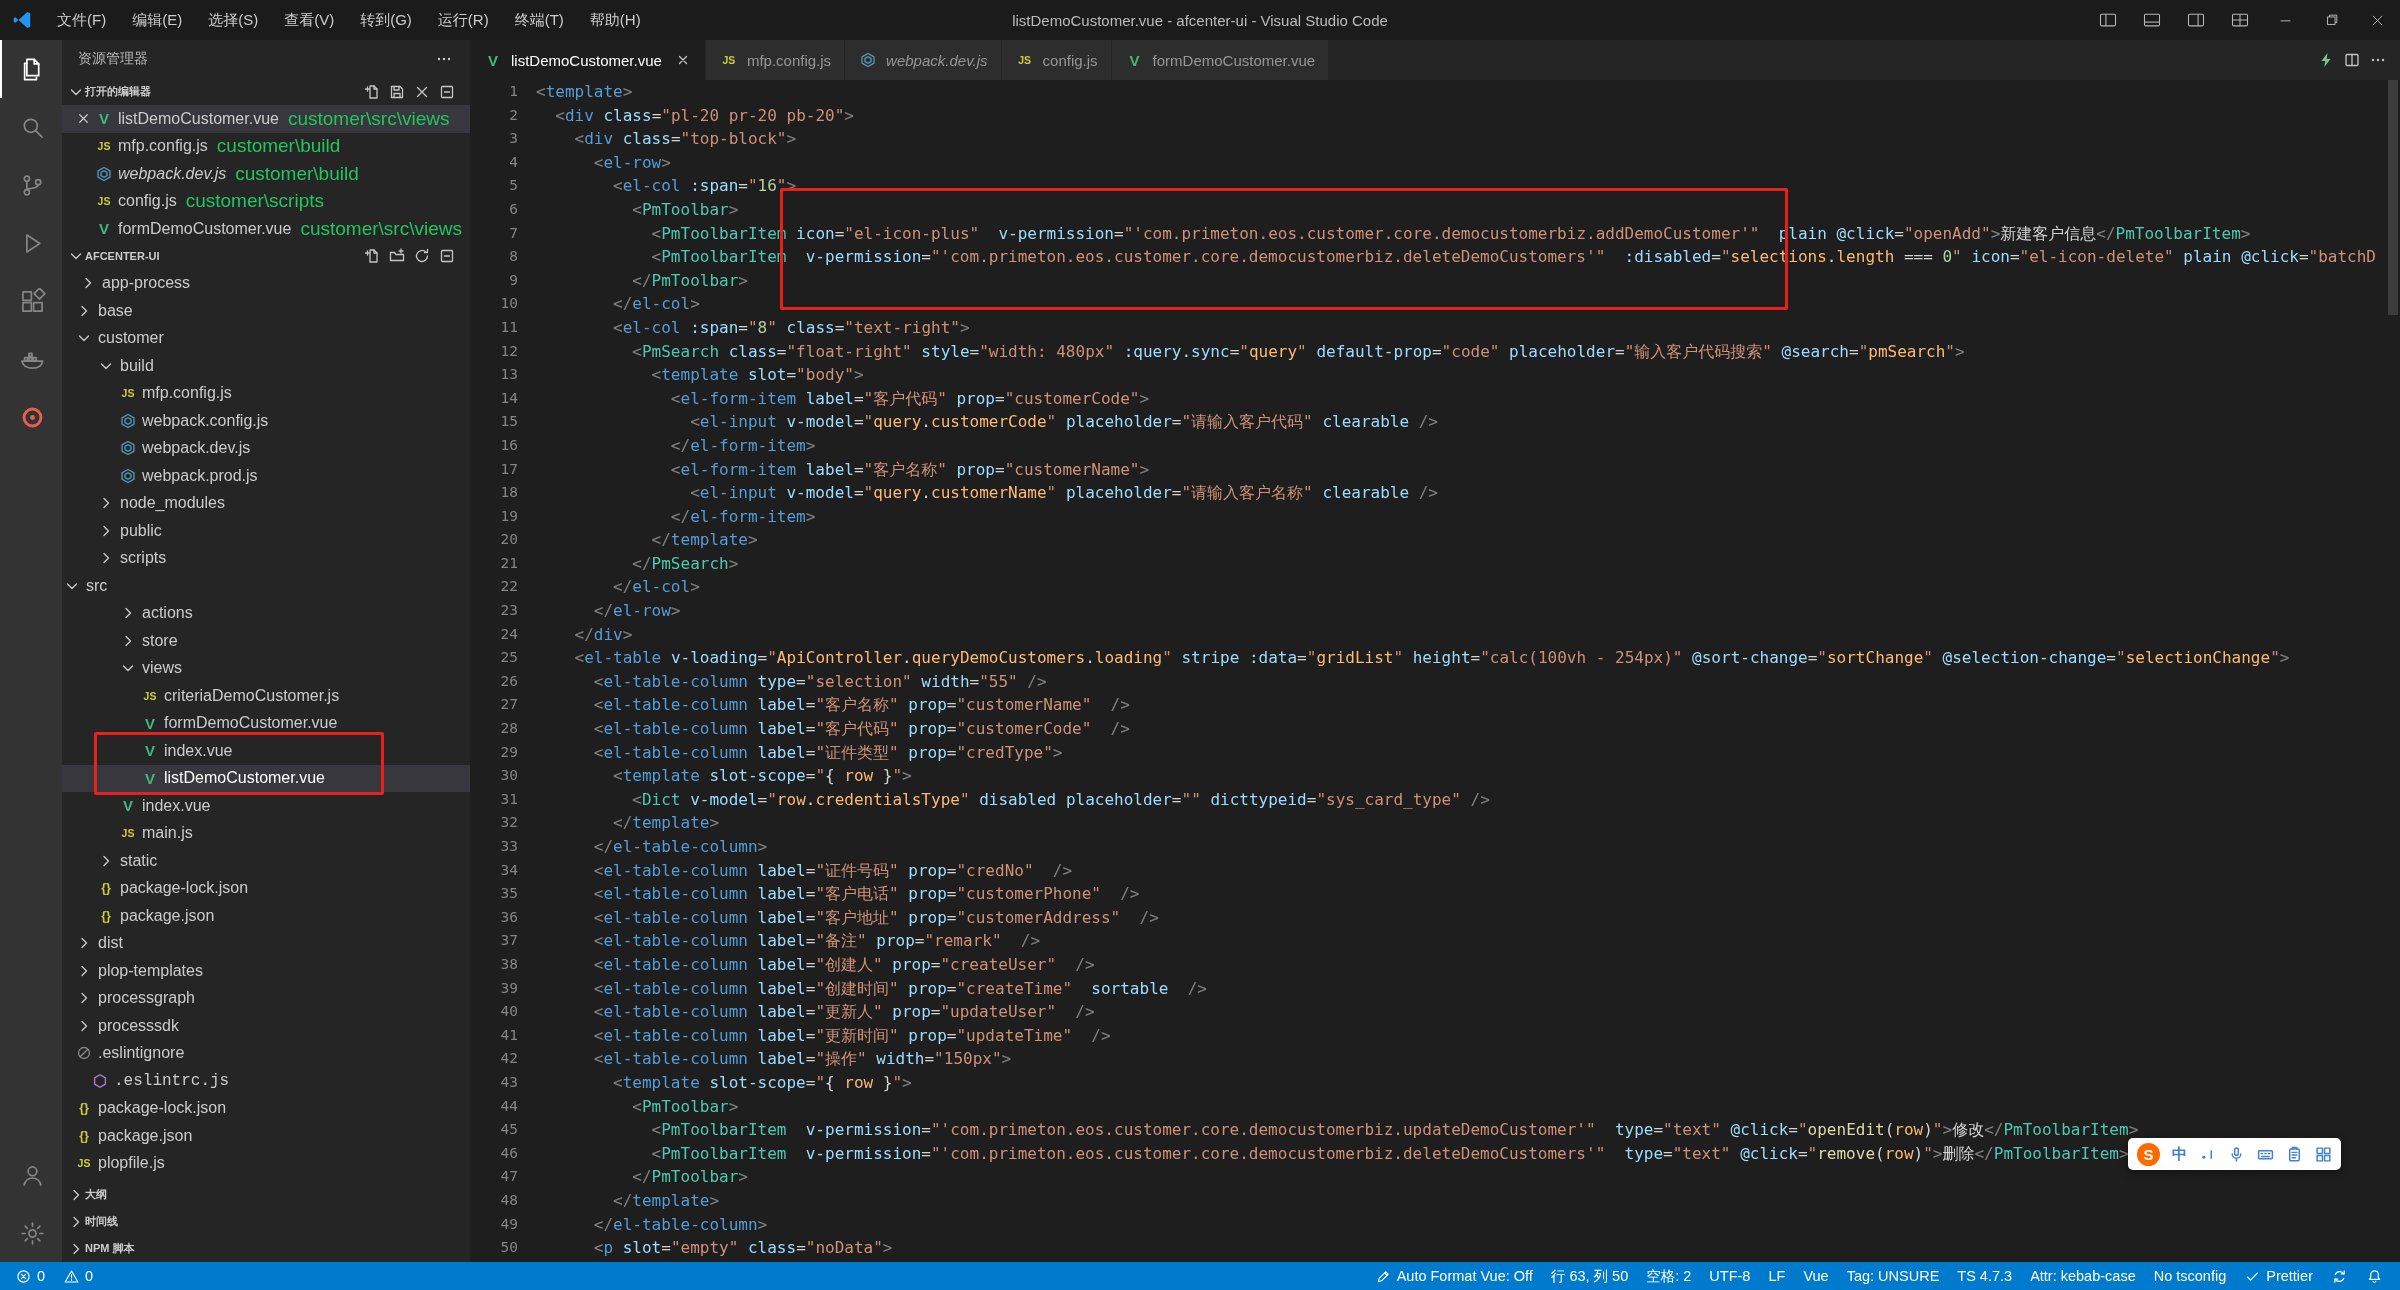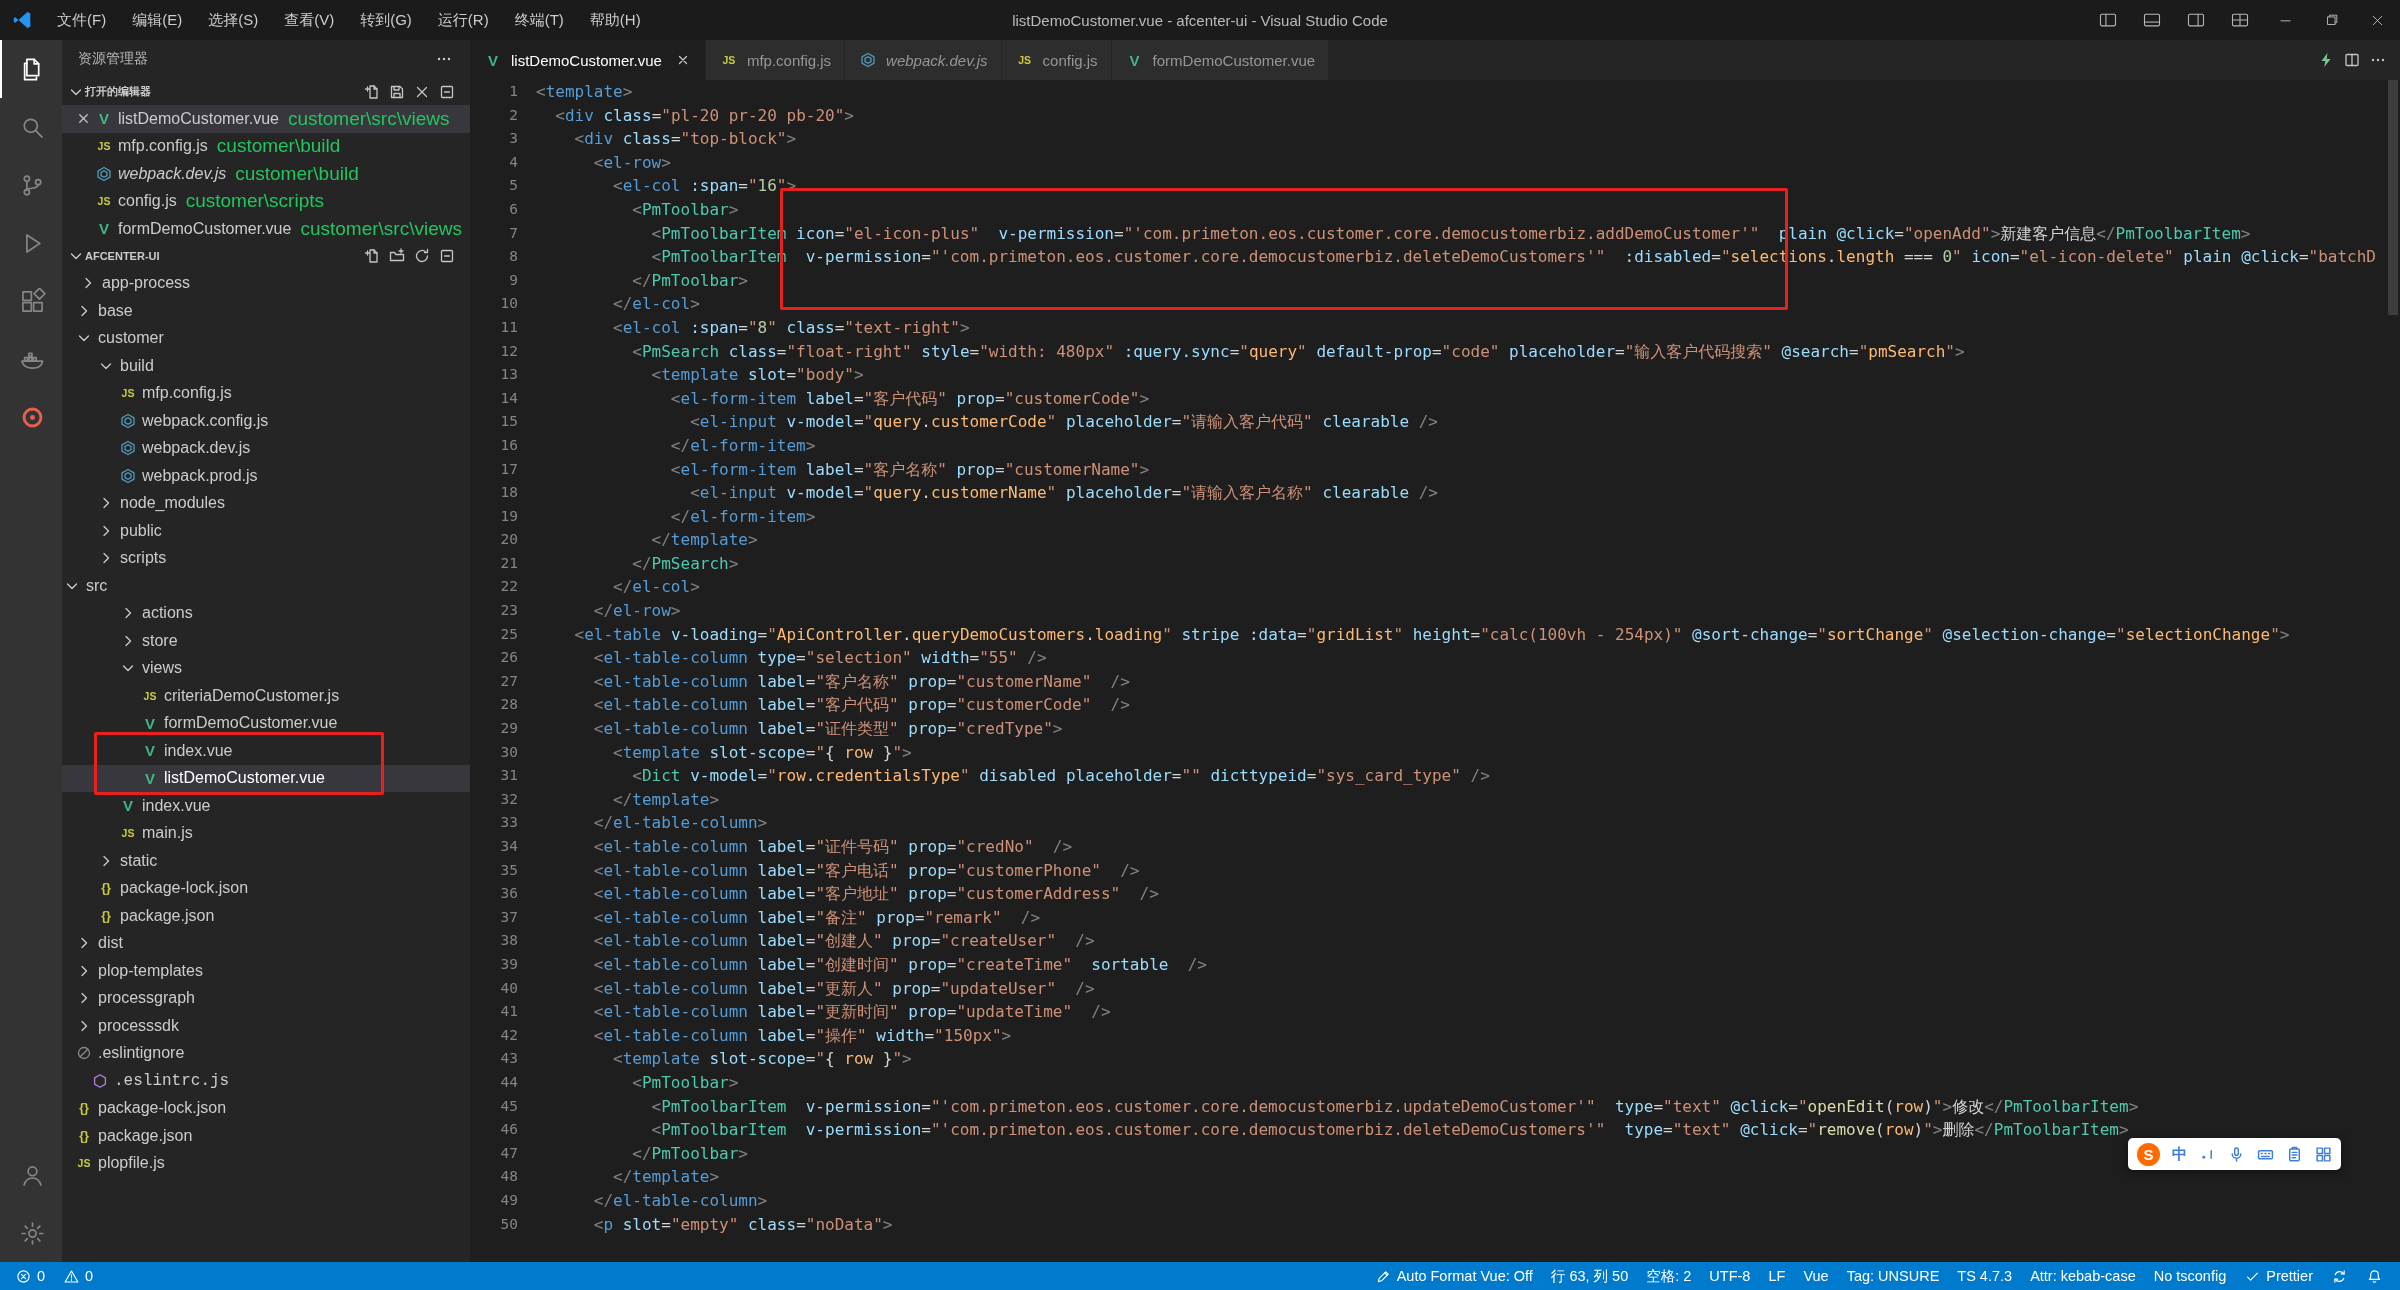--- a/index.html
+++ b/index.html
@@ -577,20 +577,46 @@
         <span class="ficon">
           <span class="ti" style="color:#cbcb41;font-size:12.5px">{}</span>
         </span>
         <span class="lbl">package.json</span>
       </div>
       <div class="tree-row" style="padding-left: 12px;">
         <span class="ficon">
           <span class="ti" style="color:#cbcb41;font-size:10.5px">JS</span>
         </span>
         <span class="lbl">plopfile.js</span>
+      </div>
+    </div>
+  <div class="bottom-sections" id="bottom-sections">
+      <div class="section-header">
+        <span class="ficon">
+          <svg viewBox="0 0 16 16">
+            <path d="M6 3.5L10.5 8 6 12.5"></path>
+          </svg>
+        </span>
+        <span>大纲</span>
+      </div>
+      <div class="section-header">
+        <span class="ficon">
+          <svg viewBox="0 0 16 16">
+            <path d="M6 3.5L10.5 8 6 12.5"></path>
+          </svg>
+        </span>
+        <span>时间线</span>
+      </div>
+      <div class="section-header">
+        <span class="ficon">
+          <svg viewBox="0 0 16 16">
+            <path d="M6 3.5L10.5 8 6 12.5"></path>
+          </svg>
+        </span>
+        <span>NPM 脚本</span>
       </div>
     </div>
 </div>
 
 <div id="tabbar">
     <div class="tab active">
       <span class="ficon">
         <span class="ti" style="color:#41b883;font-size:15px">V</span>
       </span>
       <span class="tab-label">listDemoCustomer.vue</span>
@@ -667,20 +693,21 @@
       <div class="code-line"><span class="ln">14</span><span class="ct"><span class="tk-x">              </span><span class="tk-p">&lt;</span><span class="tk-t">el-form-item</span><span class="tk-x"> </span><span class="tk-a">label</span><span class="tk-o">=</span><span class="tk-s">"客户代码"</span><span class="tk-x"> </span><span class="tk-a">prop</span><span class="tk-o">=</span><span class="tk-s">"customerCode"</span><span class="tk-p">&gt;</span></span></div>
       <div class="code-line"><span class="ln">15</span><span class="ct"><span class="tk-x">                </span><span class="tk-p">&lt;</span><span class="tk-t">el-input</span><span class="tk-x"> </span><span class="tk-a">v-model</span><span class="tk-o">=</span><span class="tk-s">"</span><span class="tk-v">query</span><span class="tk-o">.</span><span class="tk-v">customerCode</span><span class="tk-s">"</span><span class="tk-x"> </span><span class="tk-a">placeholder</span><span class="tk-o">=</span><span class="tk-s">"请输入客户代码"</span><span class="tk-x"> </span><span class="tk-a">clearable</span><span class="tk-x"> </span><span class="tk-p">/&gt;</span></span></div>
       <div class="code-line"><span class="ln">16</span><span class="ct"><span class="tk-x">              </span><span class="tk-p">&lt;/</span><span class="tk-t">el-form-item</span><span class="tk-p">&gt;</span></span></div>
       <div class="code-line"><span class="ln">17</span><span class="ct"><span class="tk-x">              </span><span class="tk-p">&lt;</span><span class="tk-t">el-form-item</span><span class="tk-x"> </span><span class="tk-a">label</span><span class="tk-o">=</span><span class="tk-s">"客户名称"</span><span class="tk-x"> </span><span class="tk-a">prop</span><span class="tk-o">=</span><span class="tk-s">"customerName"</span><span class="tk-p">&gt;</span></span></div>
       <div class="code-line"><span class="ln">18</span><span class="ct"><span class="tk-x">                </span><span class="tk-p">&lt;</span><span class="tk-t">el-input</span><span class="tk-x"> </span><span class="tk-a">v-model</span><span class="tk-o">=</span><span class="tk-s">"</span><span class="tk-v">query</span><span class="tk-o">.</span><span class="tk-v">customerName</span><span class="tk-s">"</span><span class="tk-x"> </span><span class="tk-a">placeholder</span><span class="tk-o">=</span><span class="tk-s">"请输入客户名称"</span><span class="tk-x"> </span><span class="tk-a">clearable</span><span class="tk-x"> </span><span class="tk-p">/&gt;</span></span></div>
       <div class="code-line"><span class="ln">19</span><span class="ct"><span class="tk-x">              </span><span class="tk-p">&lt;/</span><span class="tk-t">el-form-item</span><span class="tk-p">&gt;</span></span></div>
       <div class="code-line"><span class="ln">20</span><span class="ct"><span class="tk-x">            </span><span class="tk-p">&lt;/</span><span class="tk-t">template</span><span class="tk-p">&gt;</span></span></div>
       <div class="code-line"><span class="ln">21</span><span class="ct"><span class="tk-x">          </span><span class="tk-p">&lt;/</span><span class="tk-c">PmSearch</span><span class="tk-p">&gt;</span></span></div>
       <div class="code-line"><span class="ln">22</span><span class="ct"><span class="tk-x">        </span><span class="tk-p">&lt;/</span><span class="tk-t">el-col</span><span class="tk-p">&gt;</span></span></div>
       <div class="code-line"><span class="ln">23</span><span class="ct"><span class="tk-x">      </span><span class="tk-p">&lt;/</span><span class="tk-t">el-row</span><span class="tk-p">&gt;</span></span></div>
+      <div class="code-line"><span class="ln">24</span><span class="ct"><span class="tk-x">    </span><span class="tk-p">&lt;/</span><span class="tk-t">div</span><span class="tk-p">&gt;</span></span></div>
       <div class="code-line"><span class="ln">25</span><span class="ct"><span class="tk-x">    </span><span class="tk-p">&lt;</span><span class="tk-t">el-table</span><span class="tk-x"> </span><span class="tk-a">v-loading</span><span class="tk-o">=</span><span class="tk-s">"</span><span class="tk-v">ApiController</span><span class="tk-o">.</span><span class="tk-v">queryDemoCustomers</span><span class="tk-o">.</span><span class="tk-v">loading</span><span class="tk-s">"</span><span class="tk-x"> </span><span class="tk-a">stripe</span><span class="tk-x"> </span><span class="tk-a">:data</span><span class="tk-o">=</span><span class="tk-s">"</span><span class="tk-v">gridList</span><span class="tk-s">"</span><span class="tk-x"> </span><span class="tk-a">height</span><span class="tk-o">=</span><span class="tk-s">"calc(100vh - 254px)"</span><span class="tk-x"> </span><span class="tk-a">@sort-change</span><span class="tk-o">=</span><span class="tk-s">"</span><span class="tk-v">sortChange</span><span class="tk-s">"</span><span class="tk-x"> </span><span class="tk-a">@selection-change</span><span class="tk-o">=</span><span class="tk-s">"</span><span class="tk-v">selectionChange</span><span class="tk-s">"</span><span class="tk-p">&gt;</span></span></div>
       <div class="code-line"><span class="ln">26</span><span class="ct"><span class="tk-x">      </span><span class="tk-p">&lt;</span><span class="tk-t">el-table-column</span><span class="tk-x"> </span><span class="tk-a">type</span><span class="tk-o">=</span><span class="tk-s">"selection"</span><span class="tk-x"> </span><span class="tk-a">width</span><span class="tk-o">=</span><span class="tk-s">"55"</span><span class="tk-x"> </span><span class="tk-p">/&gt;</span></span></div>
       <div class="code-line"><span class="ln">27</span><span class="ct"><span class="tk-x">      </span><span class="tk-p">&lt;</span><span class="tk-t">el-table-column</span><span class="tk-x"> </span><span class="tk-a">label</span><span class="tk-o">=</span><span class="tk-s">"客户名称"</span><span class="tk-x"> </span><span class="tk-a">prop</span><span class="tk-o">=</span><span class="tk-s">"customerName"</span><span class="tk-x">  </span><span class="tk-p">/&gt;</span></span></div>
       <div class="code-line"><span class="ln">28</span><span class="ct"><span class="tk-x">      </span><span class="tk-p">&lt;</span><span class="tk-t">el-table-column</span><span class="tk-x"> </span><span class="tk-a">label</span><span class="tk-o">=</span><span class="tk-s">"客户代码"</span><span class="tk-x"> </span><span class="tk-a">prop</span><span class="tk-o">=</span><span class="tk-s">"customerCode"</span><span class="tk-x">  </span><span class="tk-p">/&gt;</span></span></div>
       <div class="code-line"><span class="ln">29</span><span class="ct"><span class="tk-x">      </span><span class="tk-p">&lt;</span><span class="tk-t">el-table-column</span><span class="tk-x"> </span><span class="tk-a">label</span><span class="tk-o">=</span><span class="tk-s">"证件类型"</span><span class="tk-x"> </span><span class="tk-a">prop</span><span class="tk-o">=</span><span class="tk-s">"credType"</span><span class="tk-p">&gt;</span></span></div>
       <div class="code-line"><span class="ln">30</span><span class="ct"><span class="tk-x">        </span><span class="tk-p">&lt;</span><span class="tk-t">template</span><span class="tk-x"> </span><span class="tk-a">slot-scope</span><span class="tk-o">=</span><span class="tk-s">"</span><span class="tk-o">{ </span><span class="tk-v">row</span><span class="tk-o"> }</span><span class="tk-s">"</span><span class="tk-p">&gt;</span></span></div>
       <div class="code-line"><span class="ln">31</span><span class="ct"><span class="tk-x">          </span><span class="tk-p">&lt;</span><span class="tk-c">Dict</span><span class="tk-x"> </span><span class="tk-a">v-model</span><span class="tk-o">=</span><span class="tk-s">"</span><span class="tk-v">row</span><span class="tk-o">.</span><span class="tk-v">credentialsType</span><span class="tk-s">"</span><span class="tk-x"> </span><span class="tk-a">disabled</span><span class="tk-x"> </span><span class="tk-a">placeholder</span><span class="tk-o">=</span><span class="tk-s">""</span><span class="tk-x"> </span><span class="tk-a">dicttypeid</span><span class="tk-o">=</span><span class="tk-s">"sys_card_type"</span><span class="tk-x"> </span><span class="tk-p">/&gt;</span></span></div>
       <div class="code-line"><span class="ln">32</span><span class="ct"><span class="tk-x">        </span><span class="tk-p">&lt;/</span><span class="tk-t">template</span><span class="tk-p">&gt;</span></span></div>
       <div class="code-line"><span class="ln">33</span><span class="ct"><span class="tk-x">      </span><span class="tk-p">&lt;/</span><span class="tk-t">el-table-column</span><span class="tk-p">&gt;</span></span></div>
       <div class="code-line"><span class="ln">34</span><span class="ct"><span class="tk-x">      </span><span class="tk-p">&lt;</span><span class="tk-t">el-table-column</span><span class="tk-x"> </span><span class="tk-a">label</span><span class="tk-o">=</span><span class="tk-s">"证件号码"</span><span class="tk-x"> </span><span class="tk-a">prop</span><span class="tk-o">=</span><span class="tk-s">"credNo"</span><span class="tk-x">  </span><span class="tk-p">/&gt;</span></span></div>

